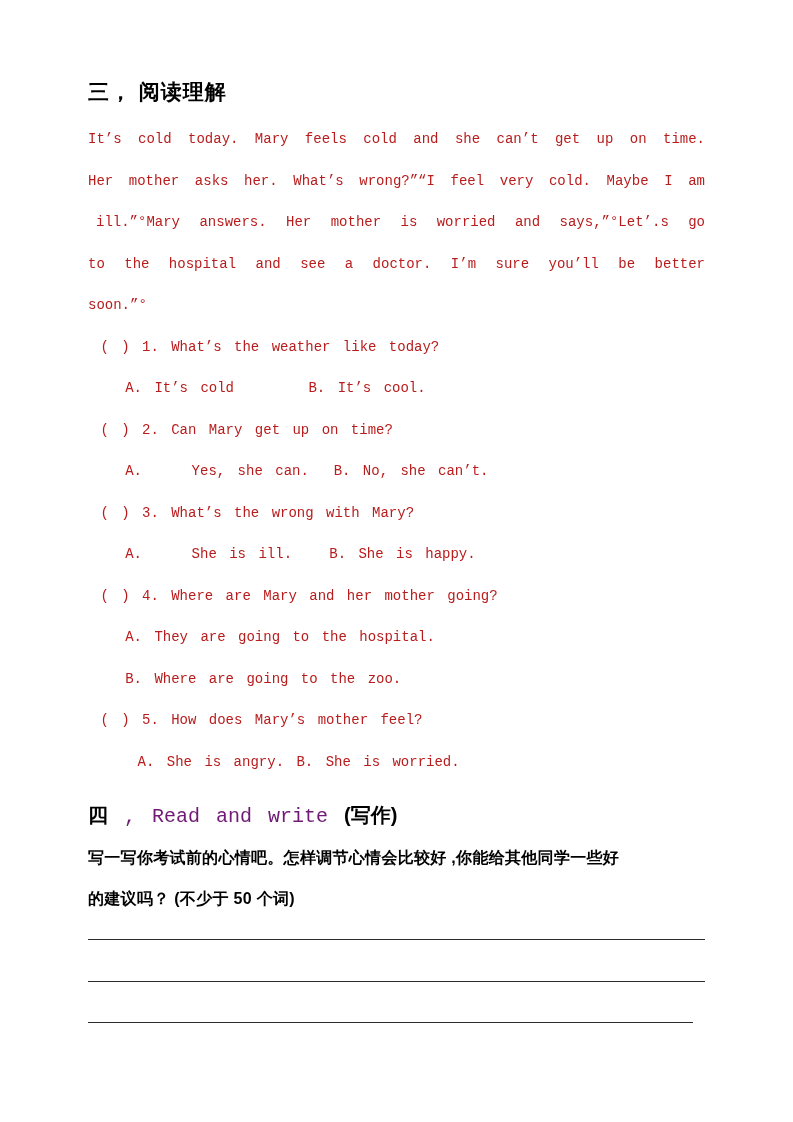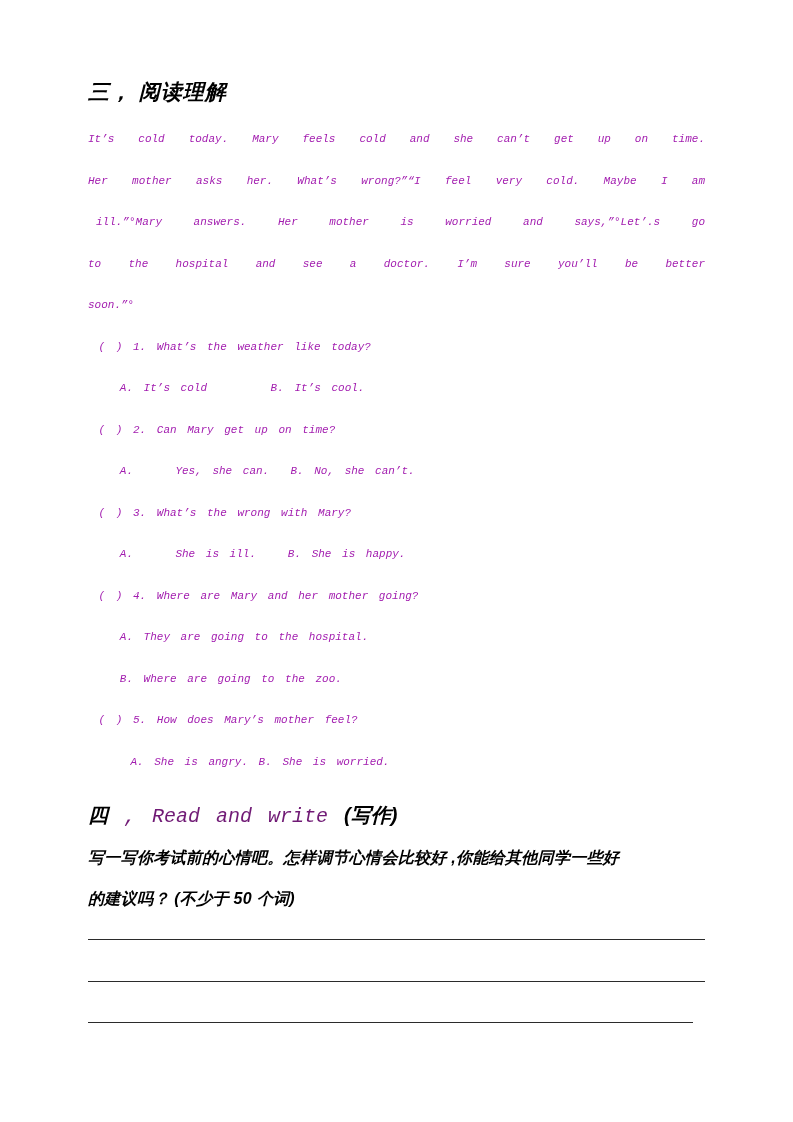--- a/index.html
+++ b/index.html
@@ -9,38 +9,37 @@
   }
   .doc {
     position: relative;
     width: 793px;
     height: 1122px;
     background: #ffffff;
     box-sizing: border-box;
     padding: 78px 88px 0 88px;
     color: #1b1b1b;
     overflow: hidden;
-    font-style: italic;
   }
   .cjk-bold {
     font-family: "Liberation Sans", sans-serif;
     font-weight: 700;
     color: #000000;
   }
   h2.sec-heading {
     font-size: 21px;
     line-height: 27px;
     margin: 0 0 14px 0;
     letter-spacing: 1px;
   }
   .mono {
     font-family: "Liberation Mono", monospace;
-    font-size: 11px;
+    font-size: 14px;
     word-spacing: 4px;
-    color: #a21caf;
+    color: #b91c1c;
   }
   .passage .pline {
     height: 41.5px;
     line-height: 41.5px;
     white-space: nowrap;
   }
   .passage .jline {
     text-align: justify;
     text-align-last: justify;
   }

